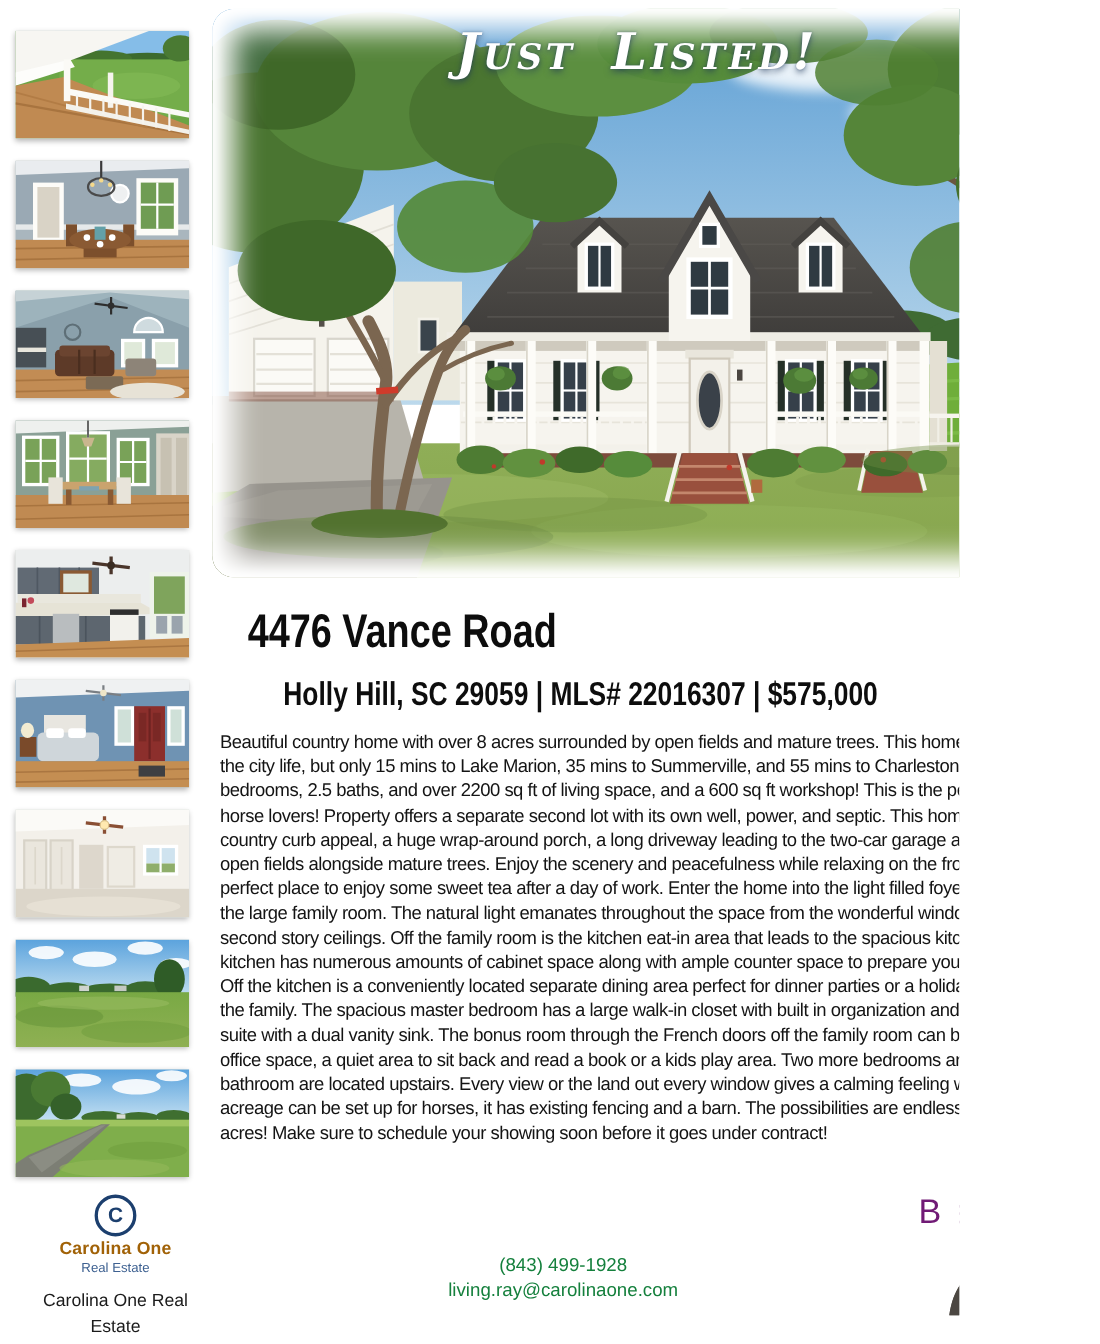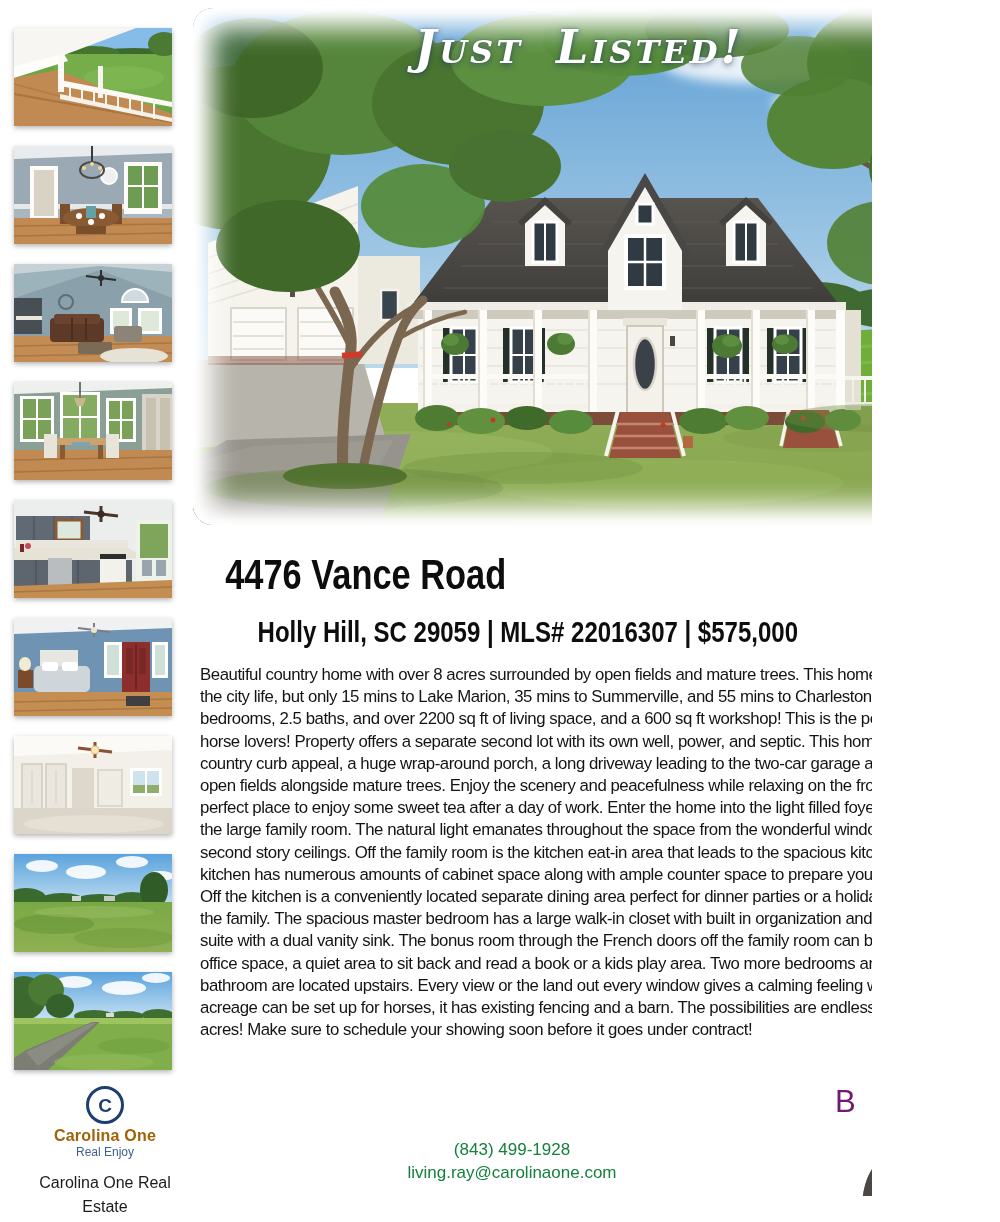--- a/index.html
+++ b/index.html
@@ -650,21 +650,21 @@
 
   <div class="agent-name">Brandon Ray</div>
   <div class="agent-contact">
     <div>(843) 499-1928</div>
     <div>living.ray@carolinaone.com</div>
   </div>
 
   <div class="brokerage">
     <div class="logo-circle">C</div>
     <div class="logo-name">Carolina One</div>
-    <div class="logo-sub">Real Enjoy</div>
+    <div class="logo-sub">Real Estate</div>
     <div class="brokerage-address">
       <div>Carolina One Real Estate</div>
       <div>900 N Main St</div>
       <div>Summerville, SC 16142</div>
     </div>
   </div>
 
   <div class="headshot">
     <svg width="135" height="120" viewBox="0 0 135 120">
       <rect width="135" height="120" fill="#ffffff"></rect>

